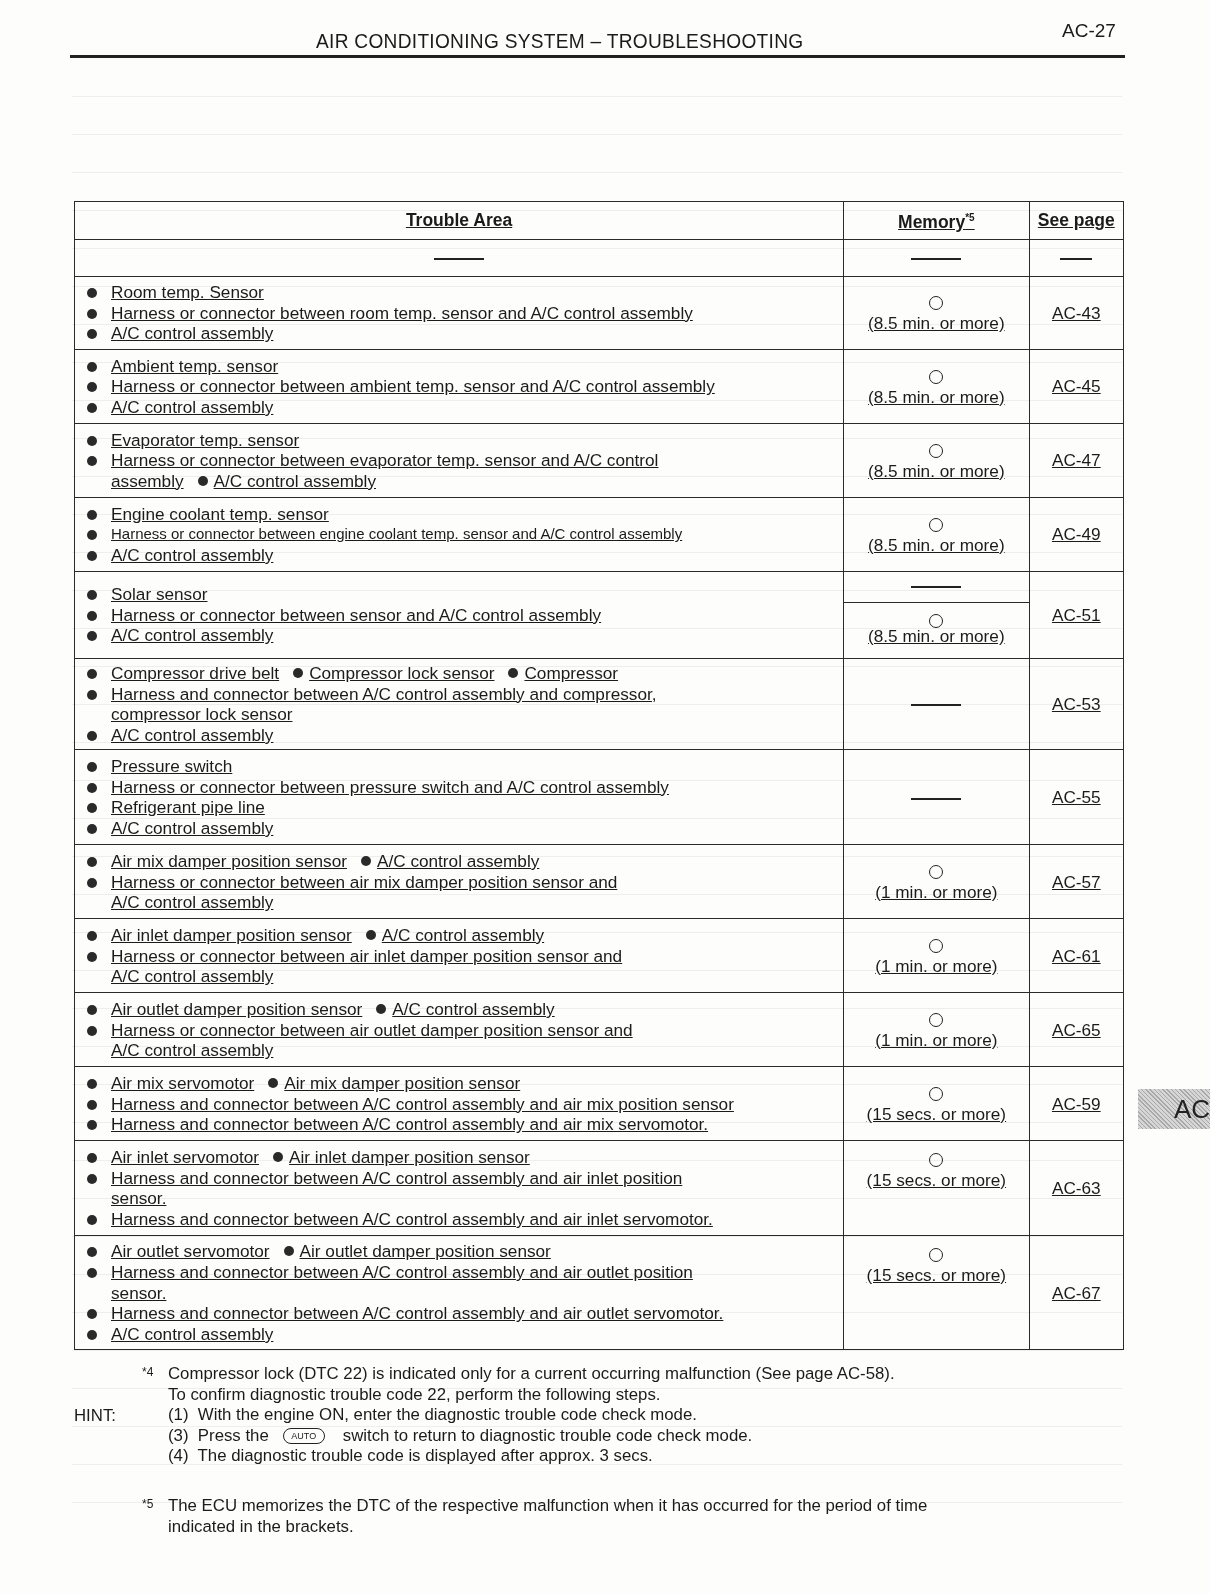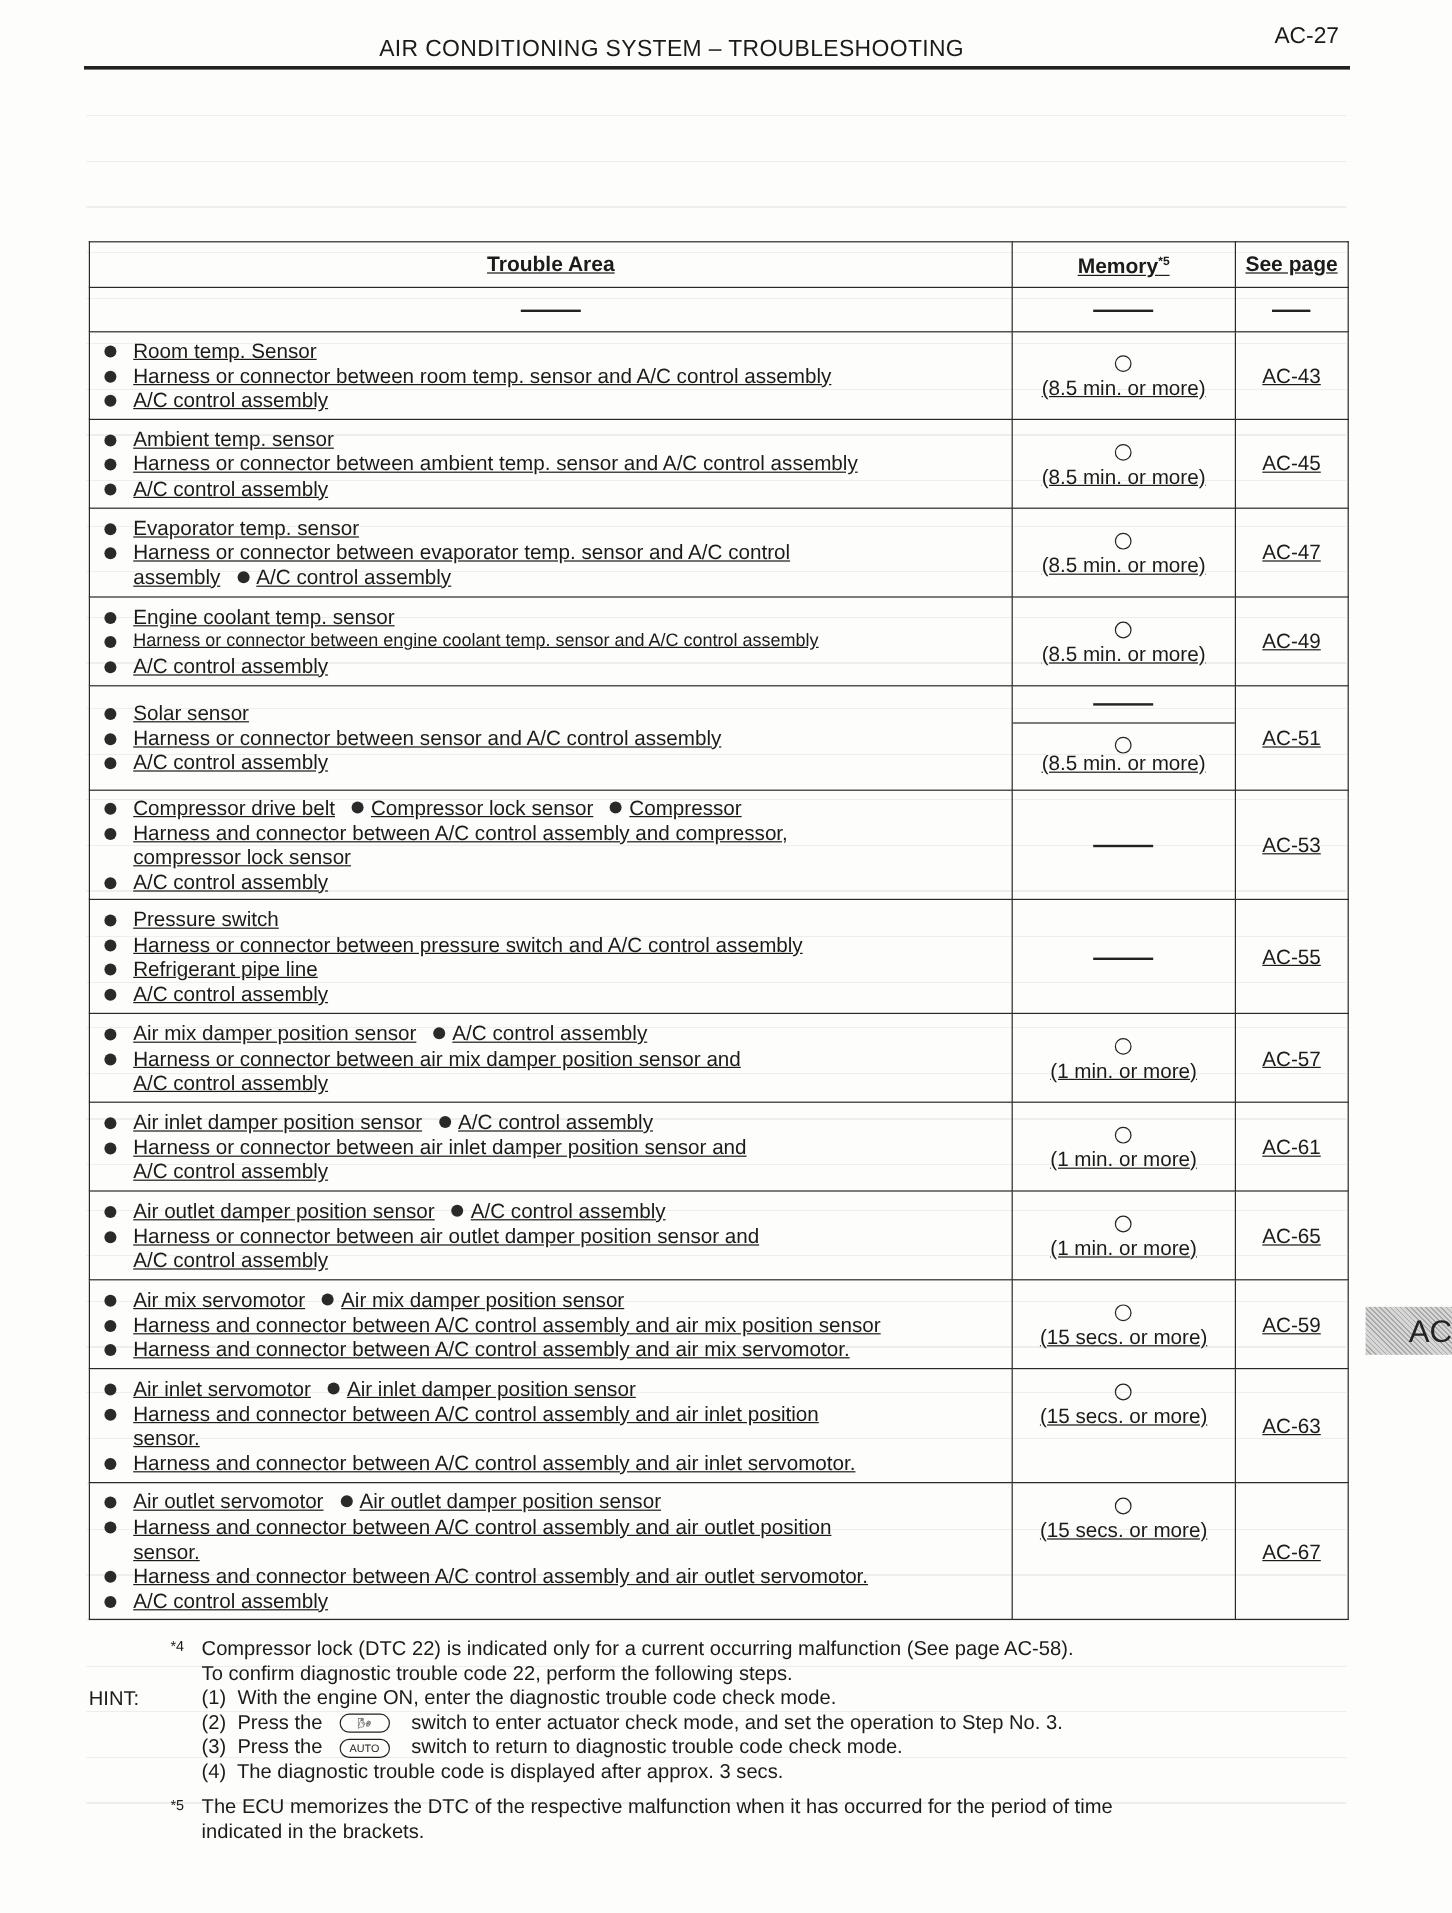--- a/index.html
+++ b/index.html
@@ -229,21 +229,20 @@
   </table>
 
 <div class="hint">
   <span class="hint-label">HINT:</span>
   <div class="hint-note" style="top:0">
     <span class="note-mark">*4</span>
     <div class="note-body">
       <span class="step">Compressor lock (DTC 22) is indicated only for a current occurring malfunction (See page AC-58).</span>
       <span class="step">To confirm diagnostic trouble code 22, perform the following steps.</span>
       <span class="step"><span>(1)</span>&nbsp; <span>With the engine ON, enter the diagnostic trouble code check mode.</span></span>
-      <span class="step"><span>(2)</span>&nbsp; <span>Press the</span><span class="switch-icon">🌬︎</span><span>switch to enter actuator check mode, and set the operation to Step No. 3.</span></span>
       <span class="step"><span>(3)</span>&nbsp; <span>Press the</span><span class="switch-icon">AUTO</span><span>switch to return to diagnostic trouble code check mode.</span></span>
       <span class="step"><span>(4)</span>&nbsp; <span>The diagnostic trouble code is displayed after approx. 3 secs.</span></span>
     </div>
   </div>
   <div class="hint-note" style="top:132px">
     <span class="note-mark">*5</span>
     <div class="note-body">
       <span class="step">The ECU memorizes the DTC of the respective malfunction when it has occurred for the period of time</span>
       <span class="step">indicated in the brackets.</span>
     </div>

